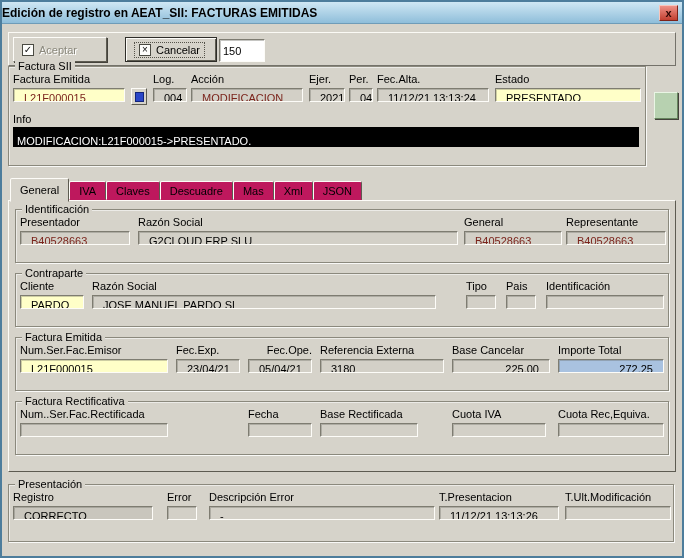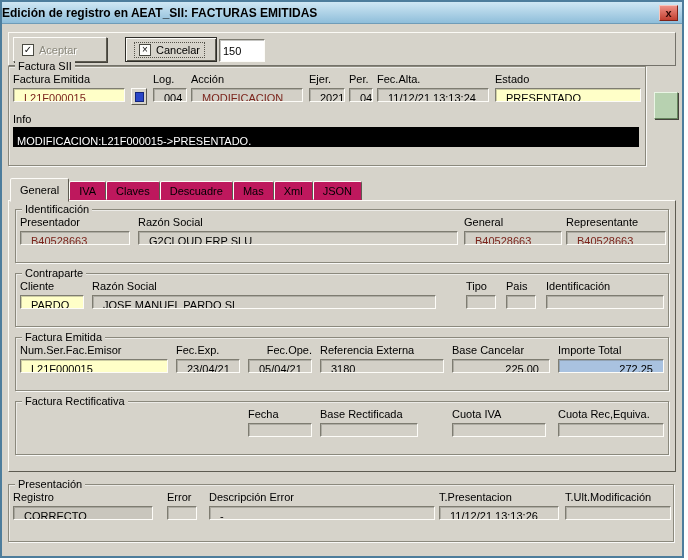--- a/index.html
+++ b/index.html
@@ -275,20 +275,24 @@
         <div class="fld right">225.00</div>
       </div>
       <div class="cell" style="left:542px; width:106px;">
         <div class="lbl">Importe Total</div>
         <div class="fld blue right">272.25</div>
       </div>
     </div>
 
     <div class="group" style="left:6px; top:200px; width:654px; height:54px;">
       <span class="legend">Factura Rectificativa</span>
+      <div class="cell" style="left:4px; width:148px;">
+        <div class="lbl">Num..Ser.Fac.Rectificada</div>
+        <div class="fld"></div>
+      </div>
       <div class="cell" style="left:232px; width:64px;">
         <div class="lbl">Fecha</div>
         <div class="fld"></div>
       </div>
       <div class="cell" style="left:304px; width:98px;">
         <div class="lbl">Base Rectificada</div>
         <div class="fld"></div>
       </div>
       <div class="cell" style="left:436px; width:94px;">
         <div class="lbl">Cuota  IVA</div>

